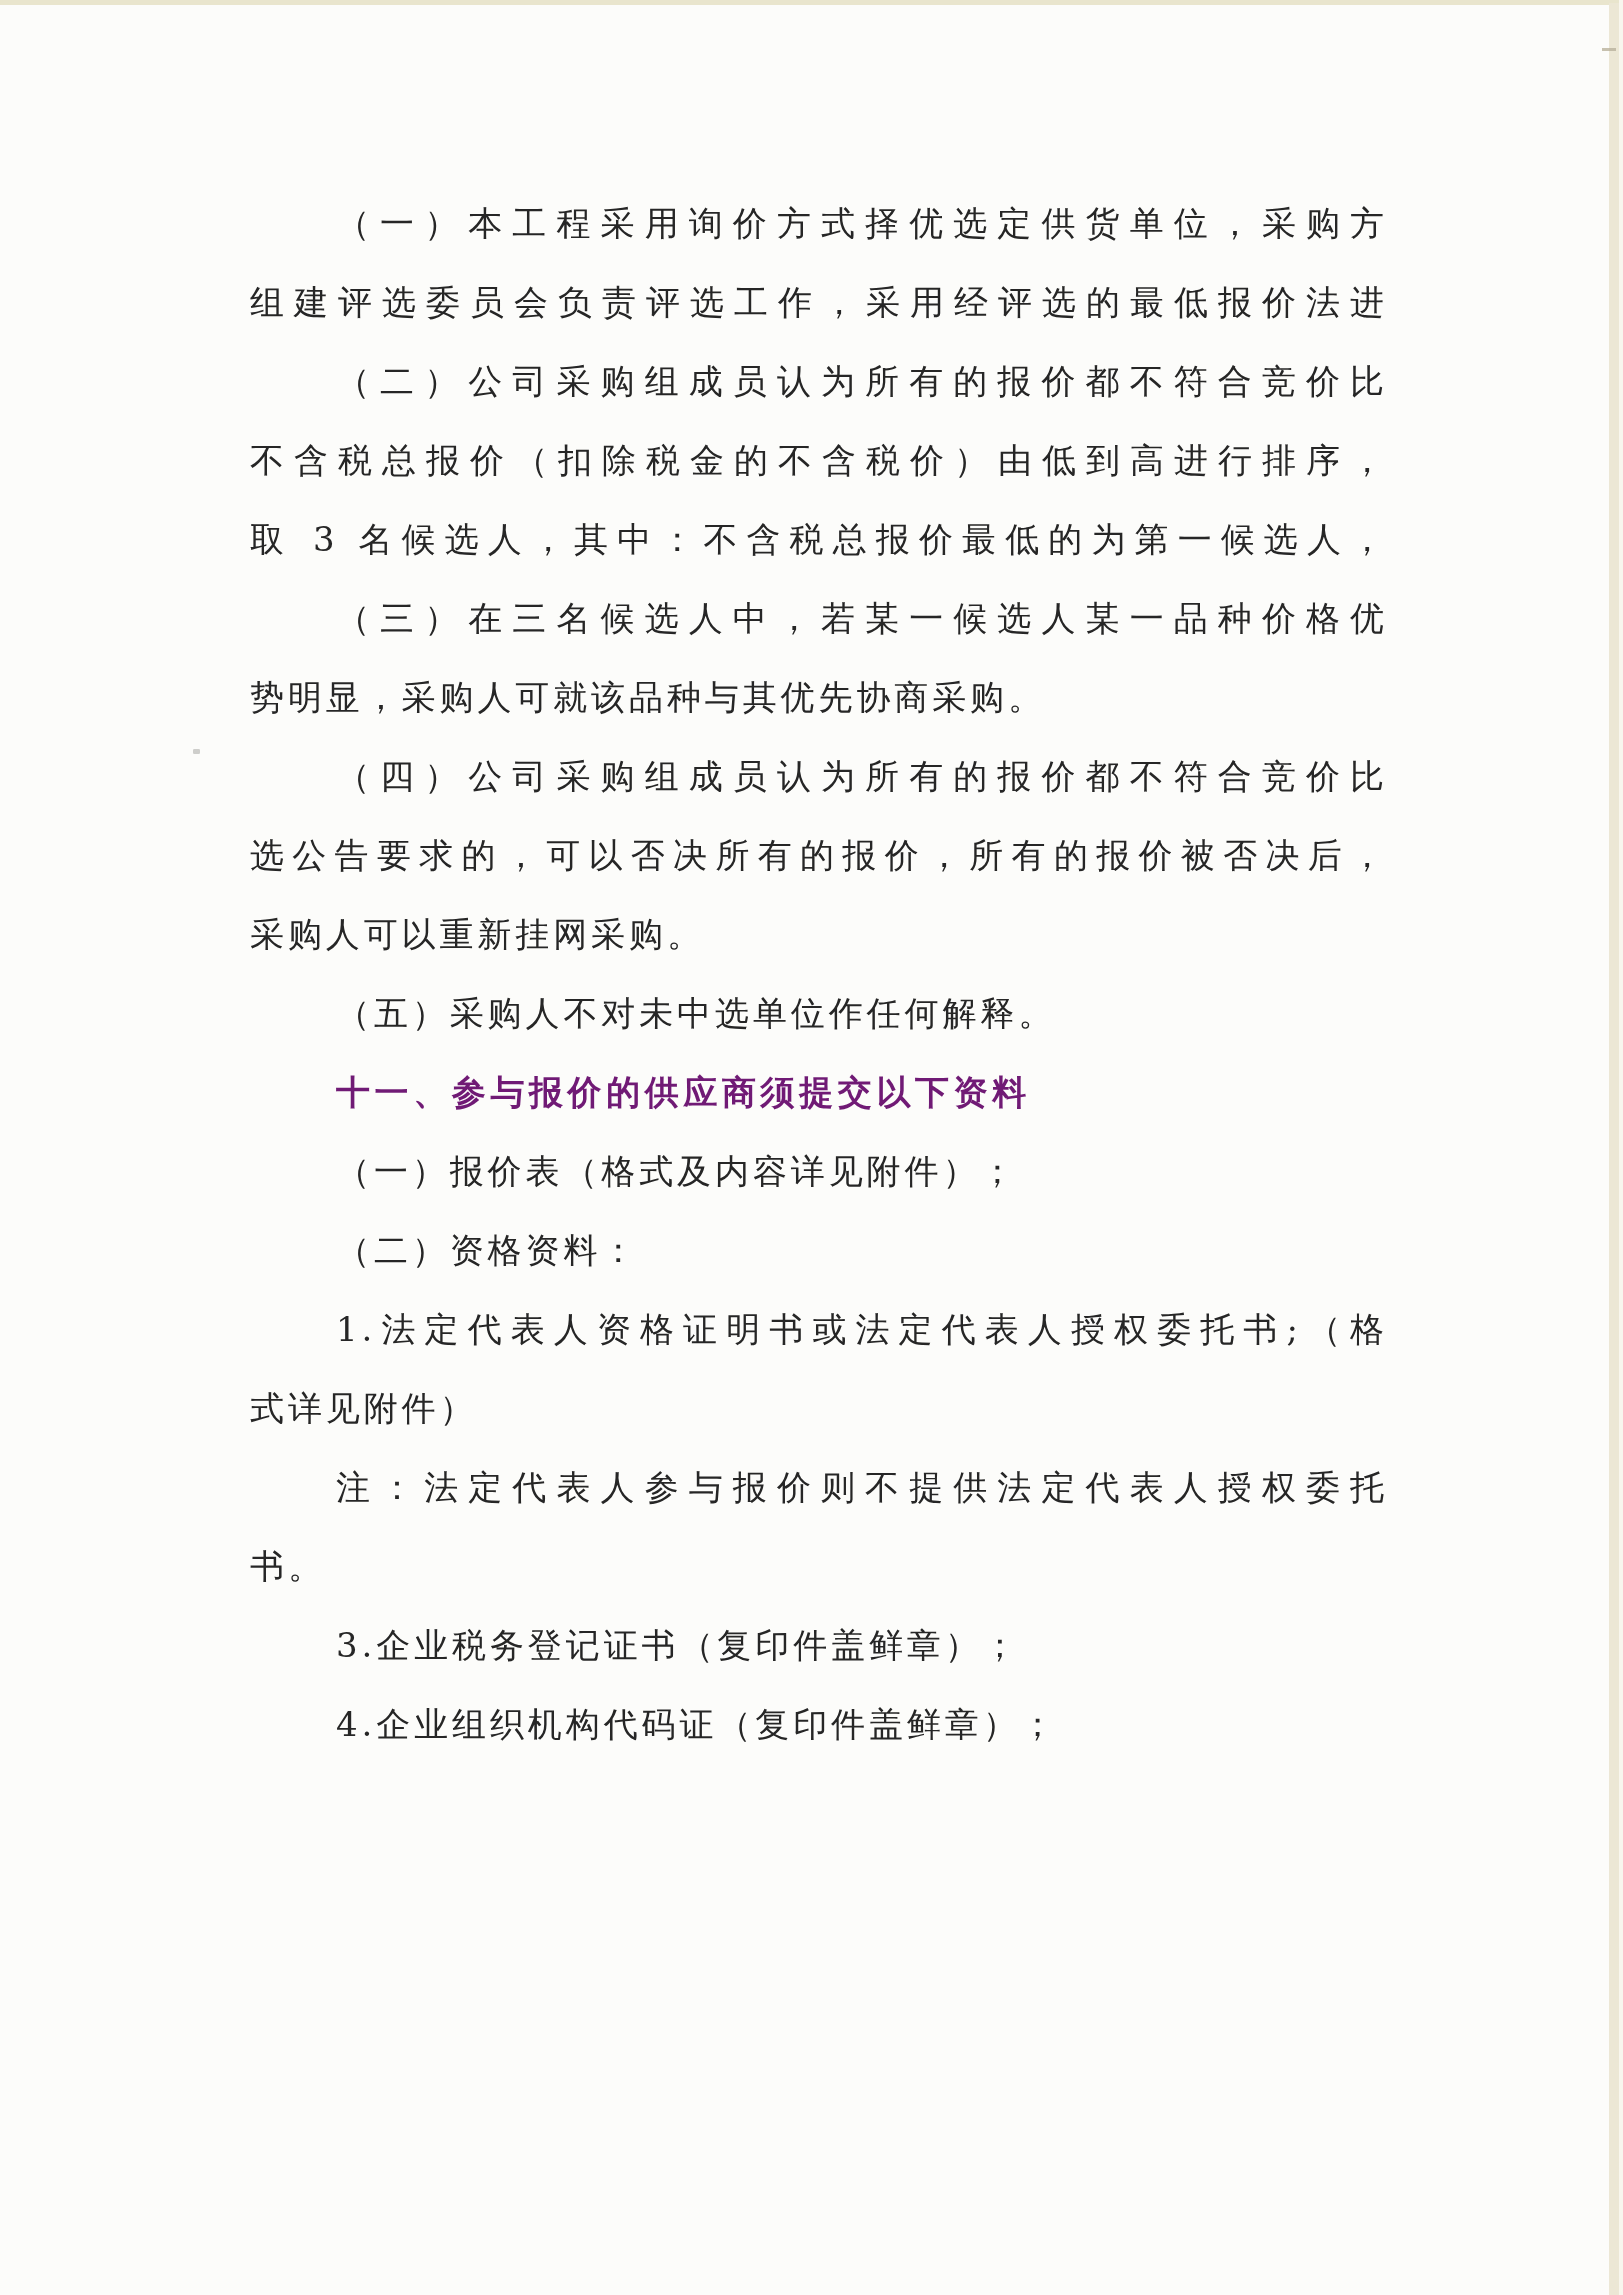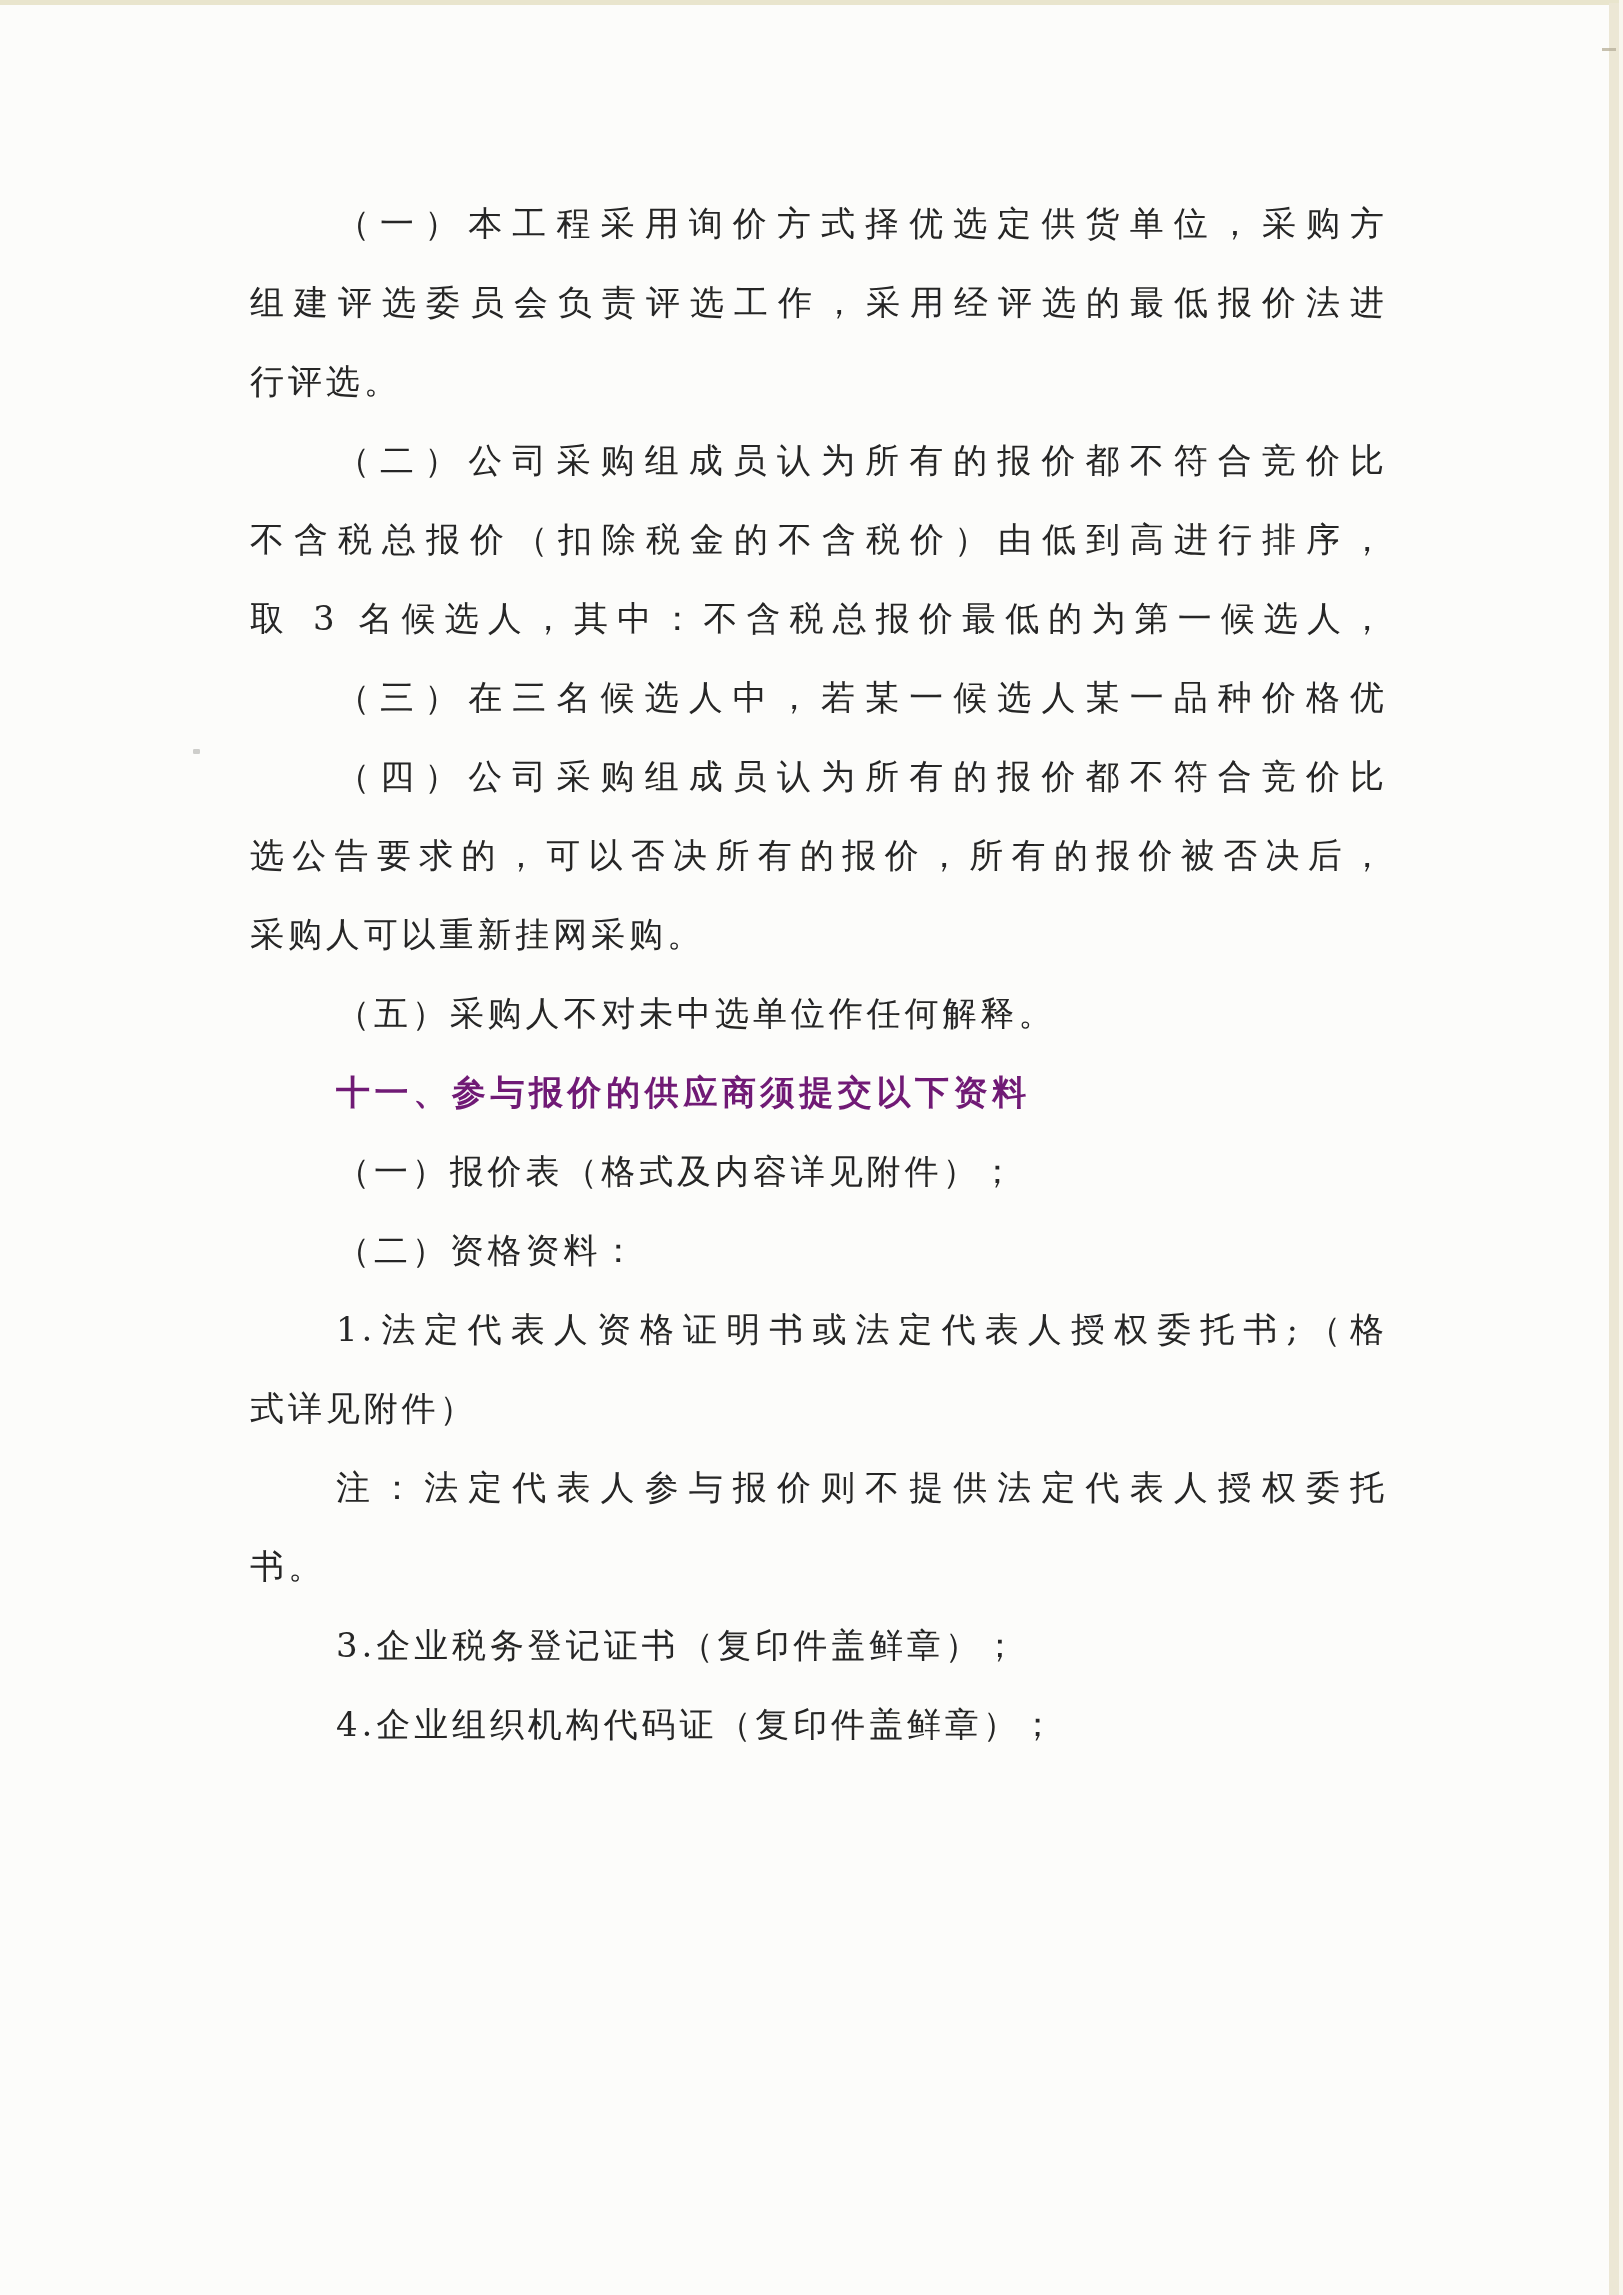--- a/index.html
+++ b/index.html
@@ -85,25 +85,25 @@
 
 <div class="page">
   <div class="edge-top"></div>
   <div class="edge-right"></div>
   <div class="edge-right-outer"></div>
   <div class="speck-a"></div>
   <div class="speck-b"></div>
   <div class="textblock" id="textblock">
       <div class="line indent justify">（一）本工程采用询价方式择优选定供货单位，采购方</div>
       <div class="line justify">组建评选委员会负责评选工作，采用经评选的最低报价法进</div>
-      <div class="line">行评选。</div>
       <div class="line indent justify">（二）公司采购组成员认为所有的报价都不符合竞价比</div>
       <div class="line justify">不含税总报价（扣除税金的不含税价）由低到高进行排序，</div>
       <div class="line justify">取 3 名候选人，其中：不含税总报价最低的为第一候选人，</div>
       <div class="line indent justify">（三）在三名候选人中，若某一候选人某一品种价格优</div>
+      <div class="line">势明显，采购人可就该品种与其优先协商采购。</div>
       <div class="line indent justify">（四）公司采购组成员认为所有的报价都不符合竞价比</div>
       <div class="line justify">选公告要求的，可以否决所有的报价，所有的报价被否决后，</div>
       <div class="line">采购人可以重新挂网采购。</div>
       <div class="line indent">（五）采购人不对未中选单位作任何解释。</div>
       <div class="line indent bold">十一、参与报价的供应商须提交以下资料</div>
       <div class="line indent">（一）报价表（格式及内容详见附件）；</div>
       <div class="line indent">（二）资格资料：</div>
       <div class="line indent justify">1.法定代表人资格证明书或法定代表人授权委托书;（格</div>
       <div class="line">式详见附件）</div>
       <div class="line indent justify">注：法定代表人参与报价则不提供法定代表人授权委托</div>

